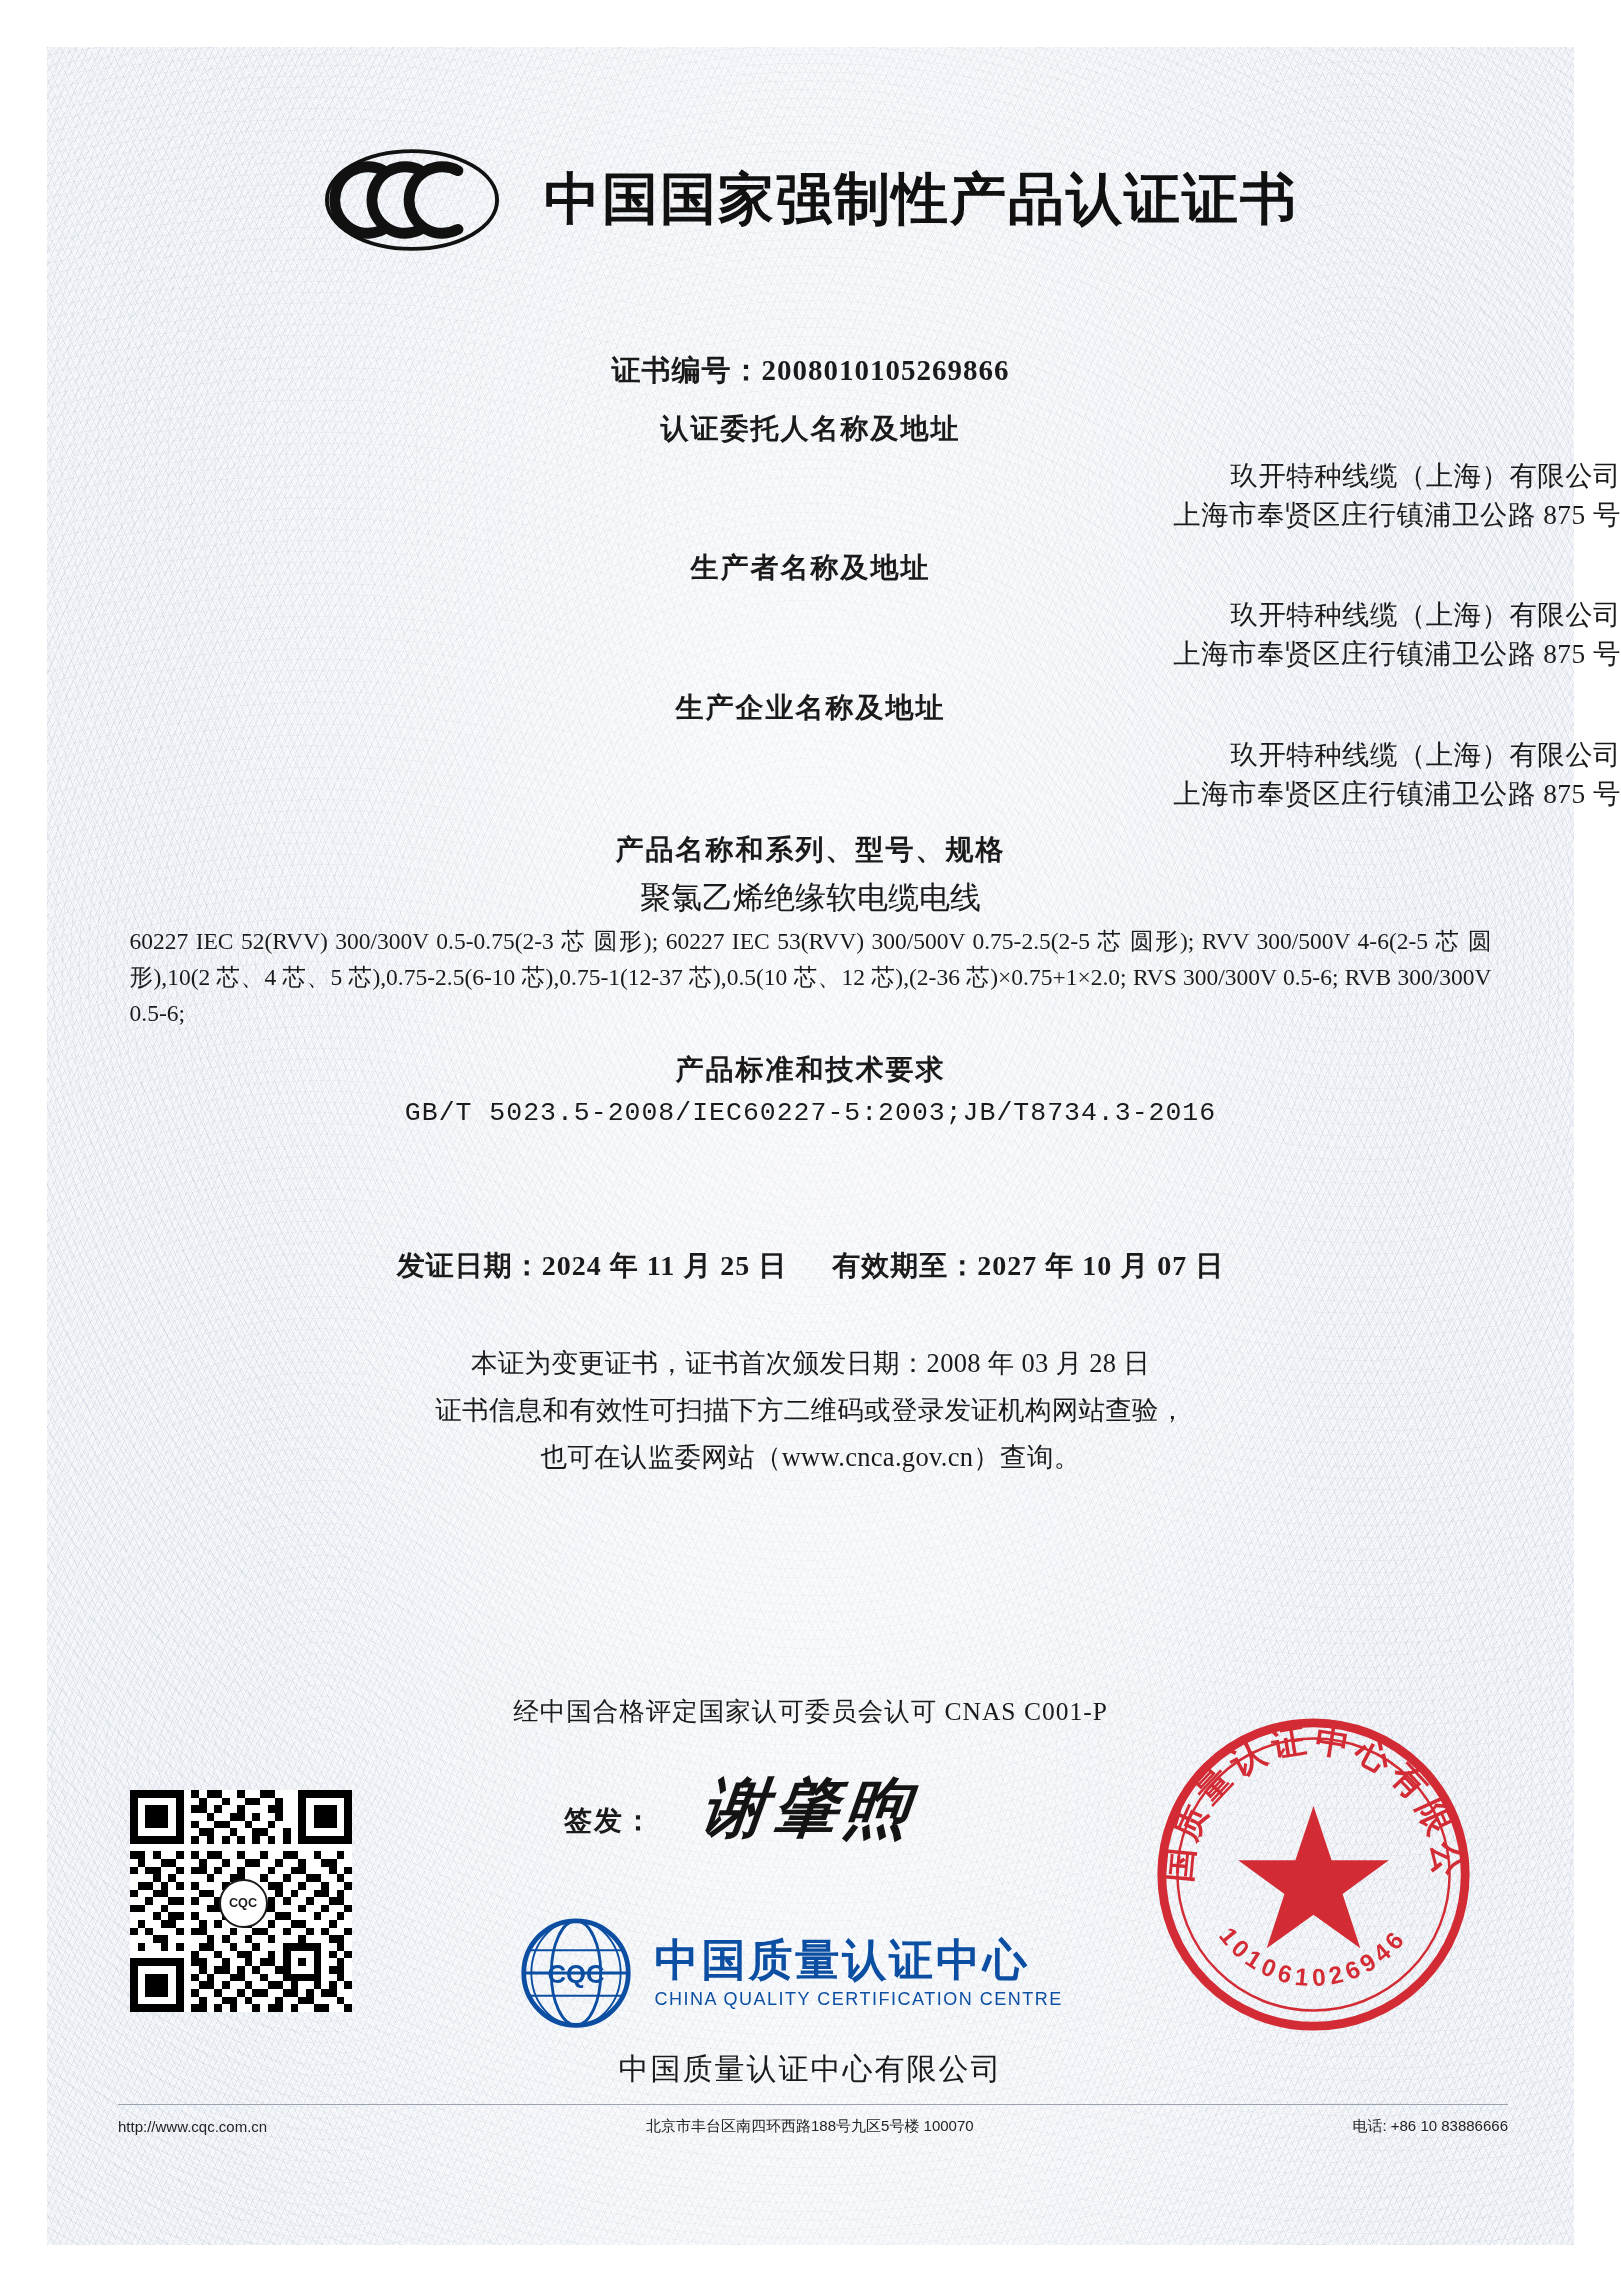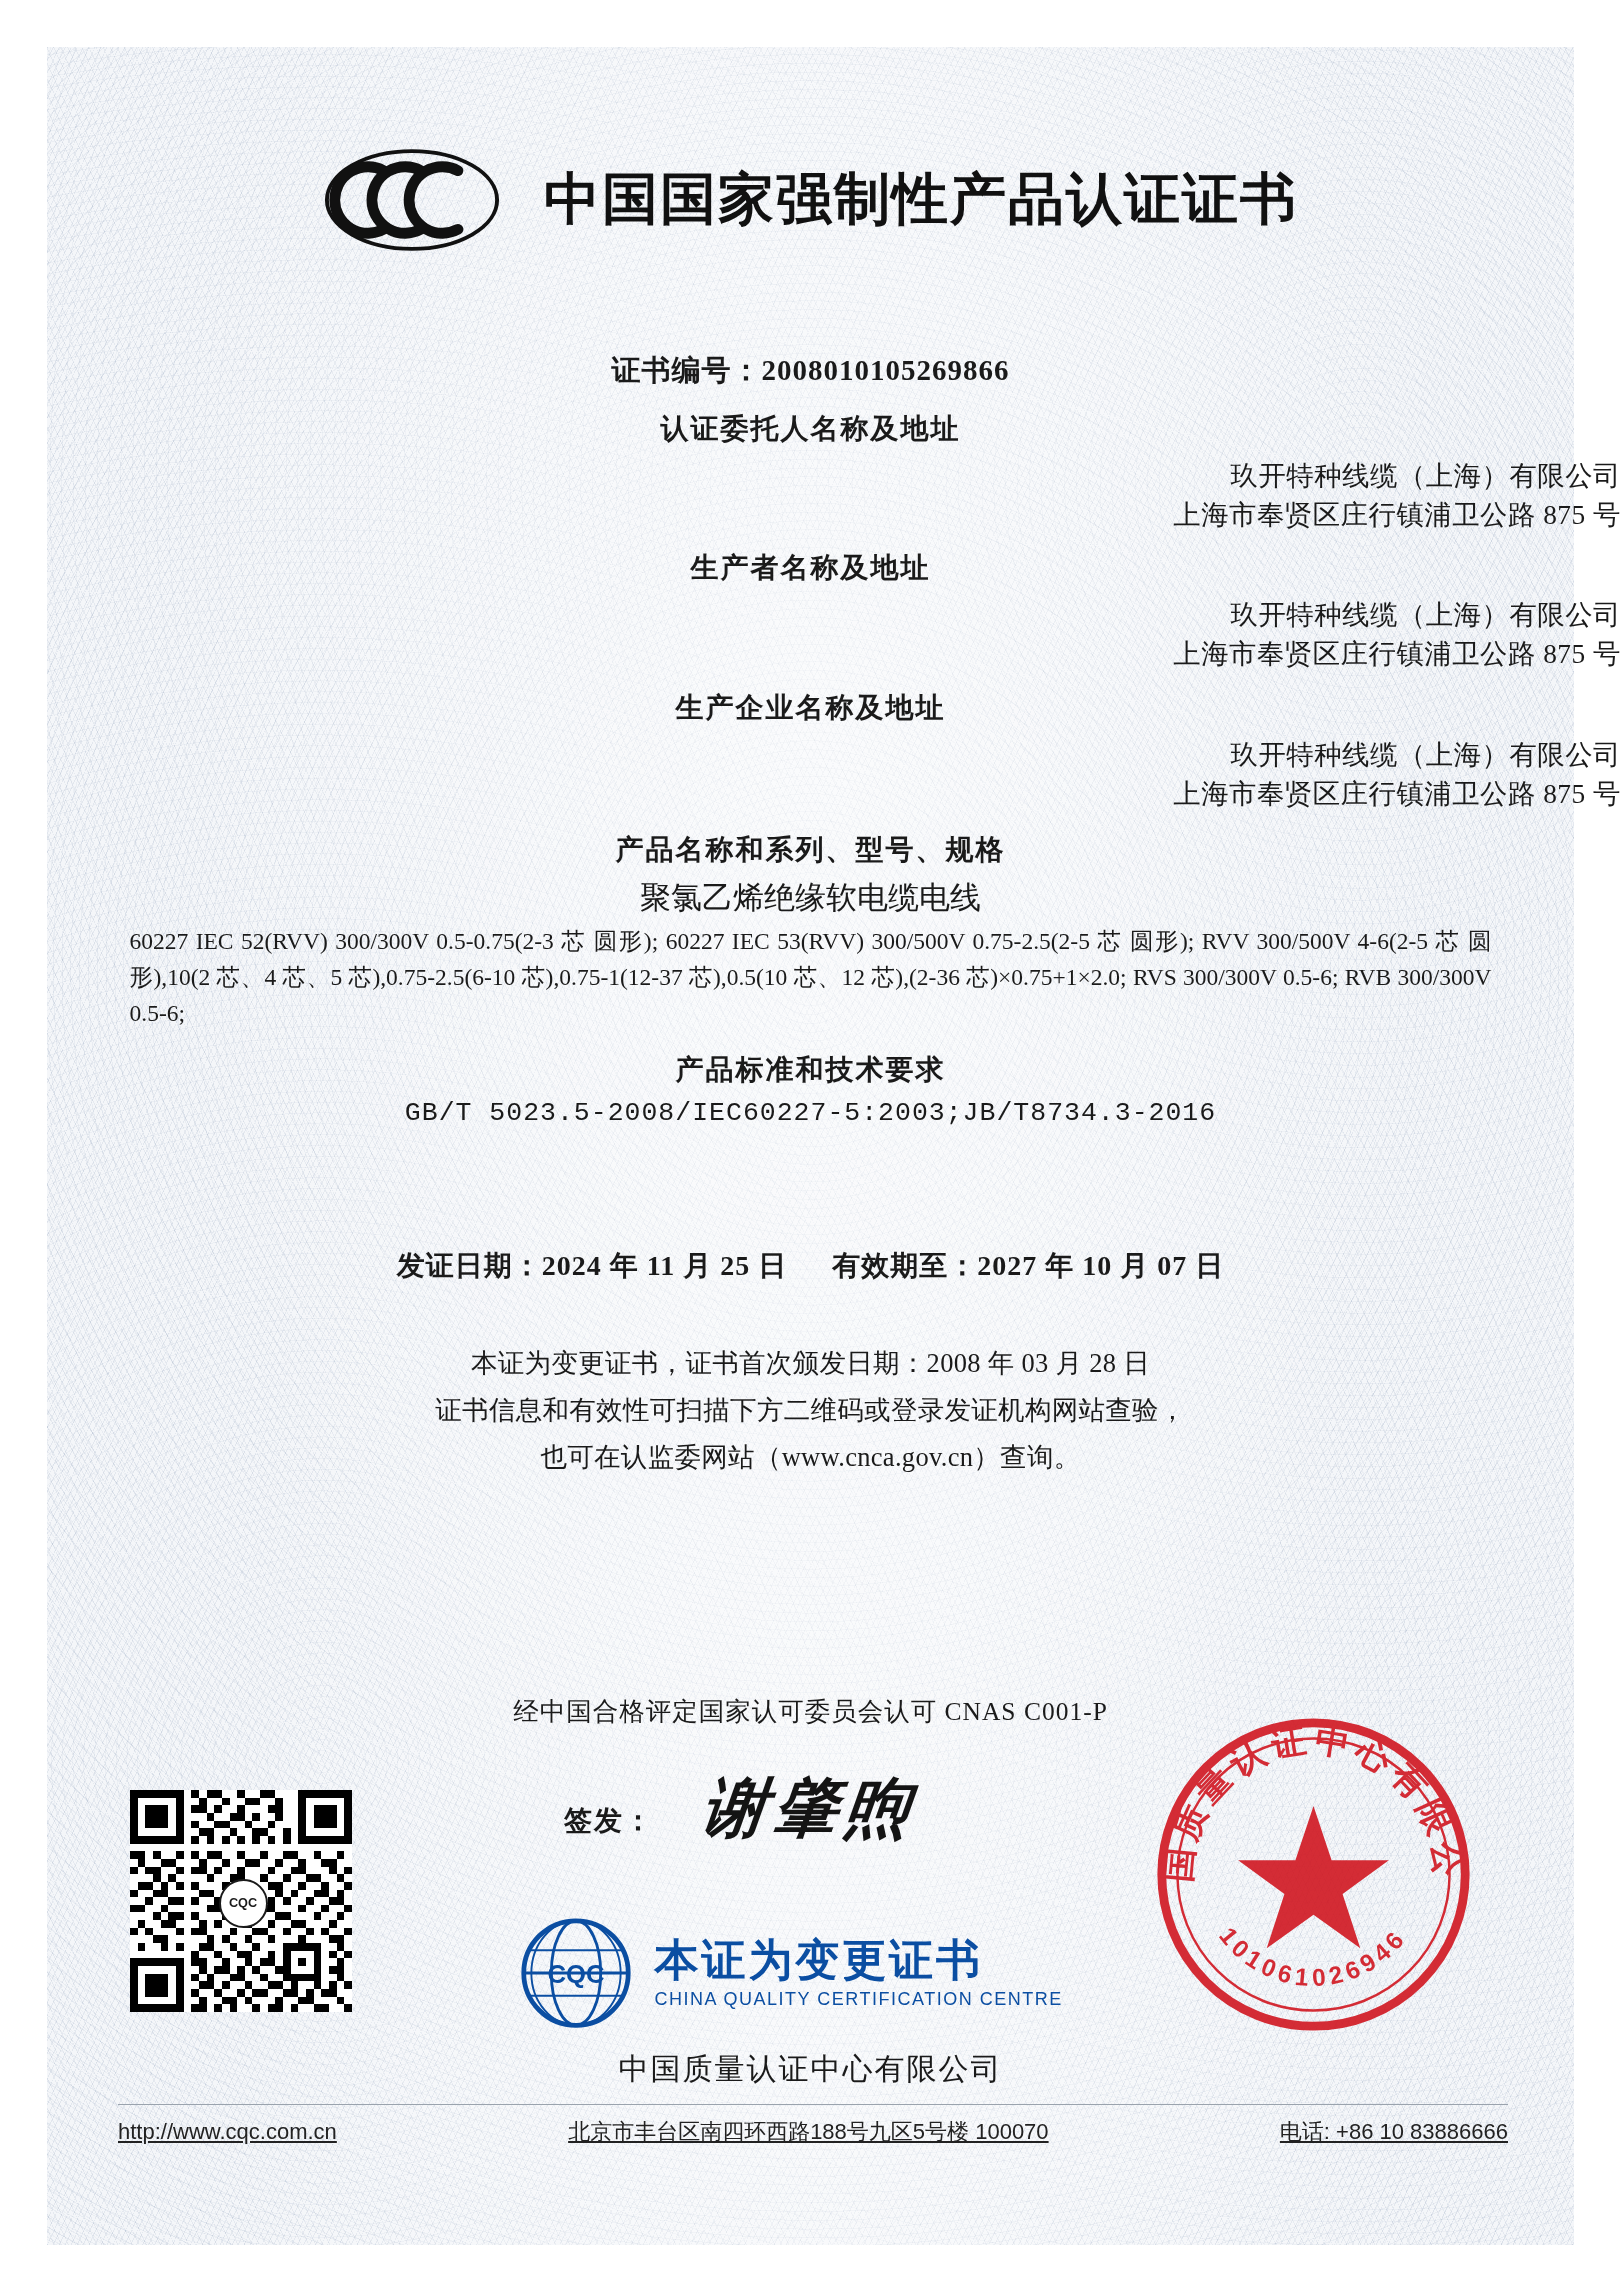--- a/index.html
+++ b/index.html
@@ -281,23 +281,22 @@
   }
   .footer {
     position: absolute;
     left: 118px;
     top: 2117px;
     width: 1390px;
     display: flex;
     align-items: center;
     justify-content: space-between;
     font-family: "Liberation Sans", "DejaVu Sans", sans-serif;
-    font-size: 22px;
+    font-size: 15px;
     color: #222;
-    text-decoration: underline;
   }
   .footer-center { text-align: center; }
 </style>
 </head>
 <body>
 
 <div class="page">
   <div class="security-bg"></div>
 
   <div class="content">
@@ -596,21 +595,21 @@
       <svg class="cqc-globe" viewBox="0 0 120 120" aria-hidden="true">
         <circle cx="60" cy="60" r="55" fill="none" stroke="#0b4ea2" stroke-width="5"></circle>
         <ellipse cx="60" cy="60" rx="26" ry="55" fill="none" stroke="#0b4ea2" stroke-width="3"></ellipse>
         <ellipse cx="60" cy="60" rx="47" ry="55" fill="none" stroke="#0b4ea2" stroke-width="2"></ellipse>
         <line x1="5" y1="60" x2="115" y2="60" stroke="#0b4ea2" stroke-width="3"></line>
         <path d="M12 36 H108" stroke="#0b4ea2" stroke-width="2" fill="none"></path>
         <path d="M12 84 H108" stroke="#0b4ea2" stroke-width="2" fill="none"></path>
         <text x="60" y="70" text-anchor="middle" font-family="Liberation Sans, sans-serif" font-size="27" font-weight="bold" fill="#0b4ea2">CQC</text>
       </svg>
       <div class="cqc-names">
-        <div class="cqc-cn">本证为变更证书</div>
+        <div class="cqc-cn">中国质量认证中心</div>
         <div class="cqc-en">CHINA QUALITY CERTIFICATION CENTRE</div>
       </div>
     </div>
 
     <div class="company-line">中国质量认证中心有限公司</div>
 
     <svg class="seal" viewBox="0 0 330 330" aria-hidden="true">
       <defs>
         <path id="sealTopArc" d="M 40 165 A 125 125 0 0 1 290 165"></path>
         <path id="sealBottomArc" d="M 68 228 A 118 118 0 0 0 262 228"></path>

